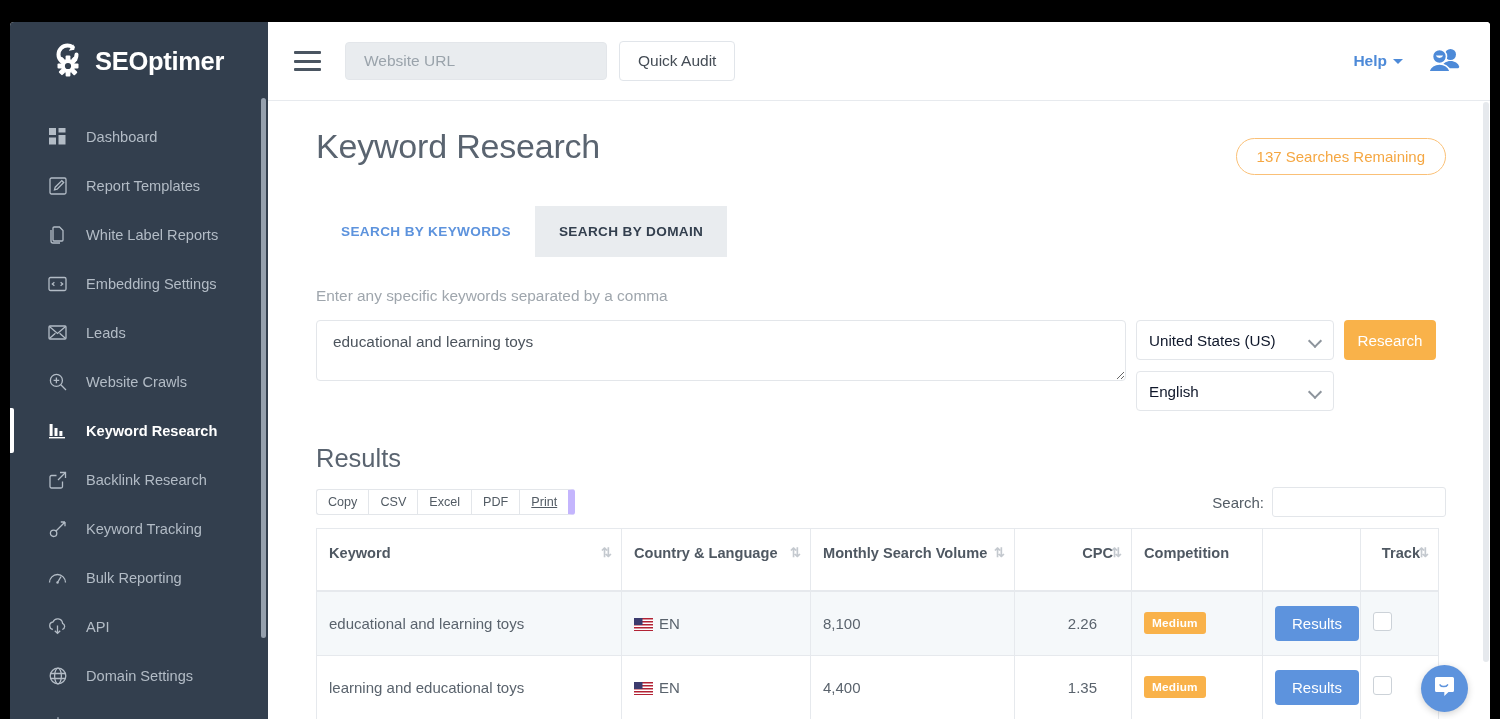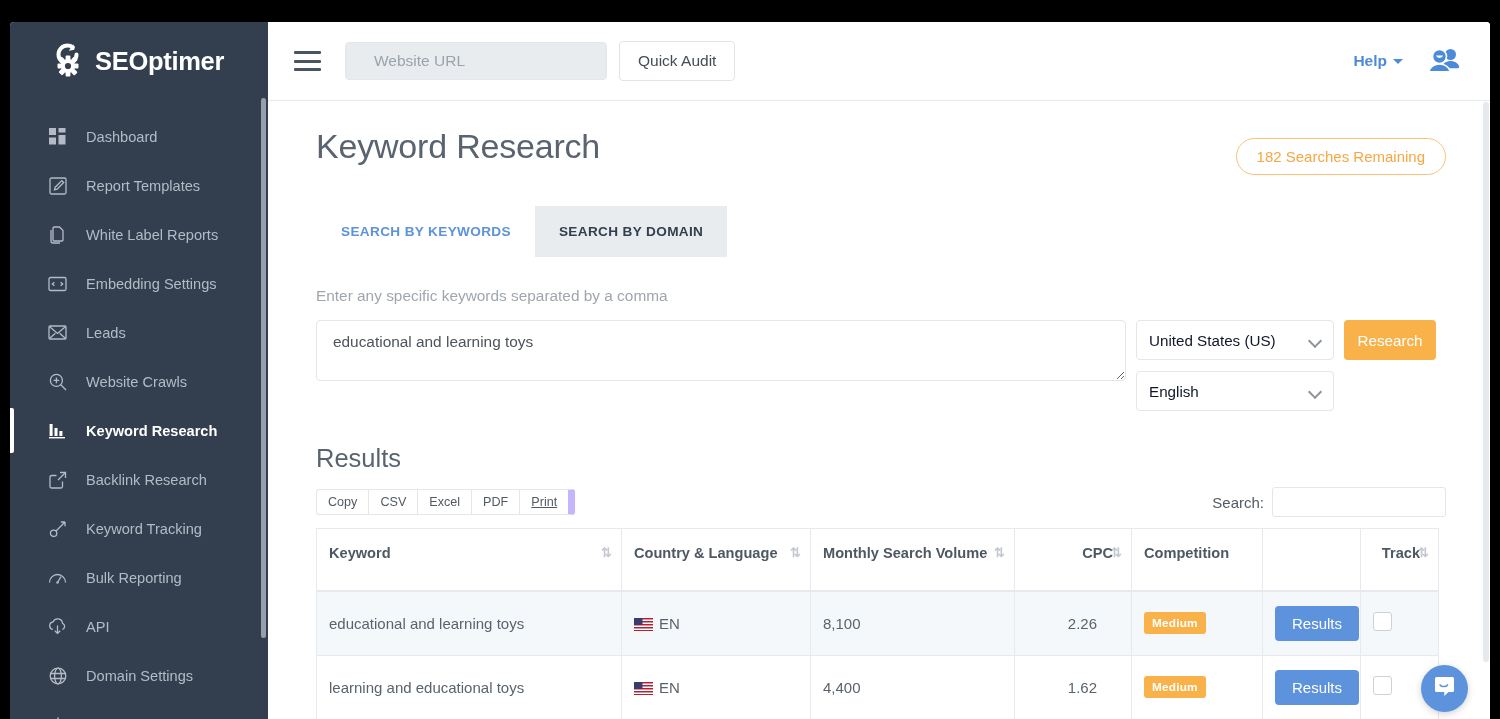--- a/index.html
+++ b/index.html
@@ -103,21 +103,21 @@
     display: flex; flex-direction: column; justify-content: space-between;
     cursor: pointer;
     margin-right: 24px;
   }
   .burger span { display:block; height: 3px; background: #4a5561; border-radius: 1px; }
   .url-input {
     width: 262px; height: 38px;
     background: #e9ecef;
     border: 1px solid #e3e6ea;
     border-radius: 4px;
-    padding: 0 28px;
+    padding: 0 18px;
     font-size: 15.5px;
     color: #6c757d;
     font-family: "Liberation Sans", sans-serif;
     outline: none;
   }
   .url-input::placeholder { color: #9aa3ab; }
   .quick-audit {
     margin-left: 12px;
     height: 40px;
     padding: 0 18px;
@@ -596,21 +596,21 @@
             <path d="M6.8 7.6a4 4 0 0 0 7.4 0" fill="#ffffff"></path>
           </svg>
         </span>
       </div>
     </header>
 
     <div class="content">
 
       <div class="page-head">
         <h1 class="page-title">Keyword Research</h1>
-        <div class="searches-pill">182 Searches Remaining</div>
+        <div class="searches-pill">137 Searches Remaining</div>
       </div>
 
       <div class="tabs">
         <div class="tab">SEARCH BY KEYWORDS</div>
         <div class="tab active">SEARCH BY DOMAIN</div>
       </div>
 
       <div class="field-label">Enter any specific keywords separated by a comma</div>
 
       <div class="form-row">
@@ -721,21 +721,21 @@
                     <rect width="19" height="13" fill="#b22234"></rect>
                     <rect y="1.5" width="19" height="1.5" fill="#fff"></rect>
                     <rect y="4.5" width="19" height="1.5" fill="#fff"></rect>
                     <rect y="7.5" width="19" height="1.5" fill="#fff"></rect>
                     <rect y="10.5" width="19" height="1.5" fill="#fff"></rect>
                     <rect width="8.5" height="7" fill="#3c3b6e"></rect>
                   </svg>
               </span><span>EN</span>
             </td>
             <td>4,400</td>
-            <td class="num">1.62</td>
+            <td class="num">1.35</td>
             <td>
               <span class="badge-medium">Medium</span>
             </td>
             <td>
               <button class="results-btn">Results</button>
             </td>
             <td class="track-cell">
               <span class="track-cb"></span>
             </td>
           </tr>

